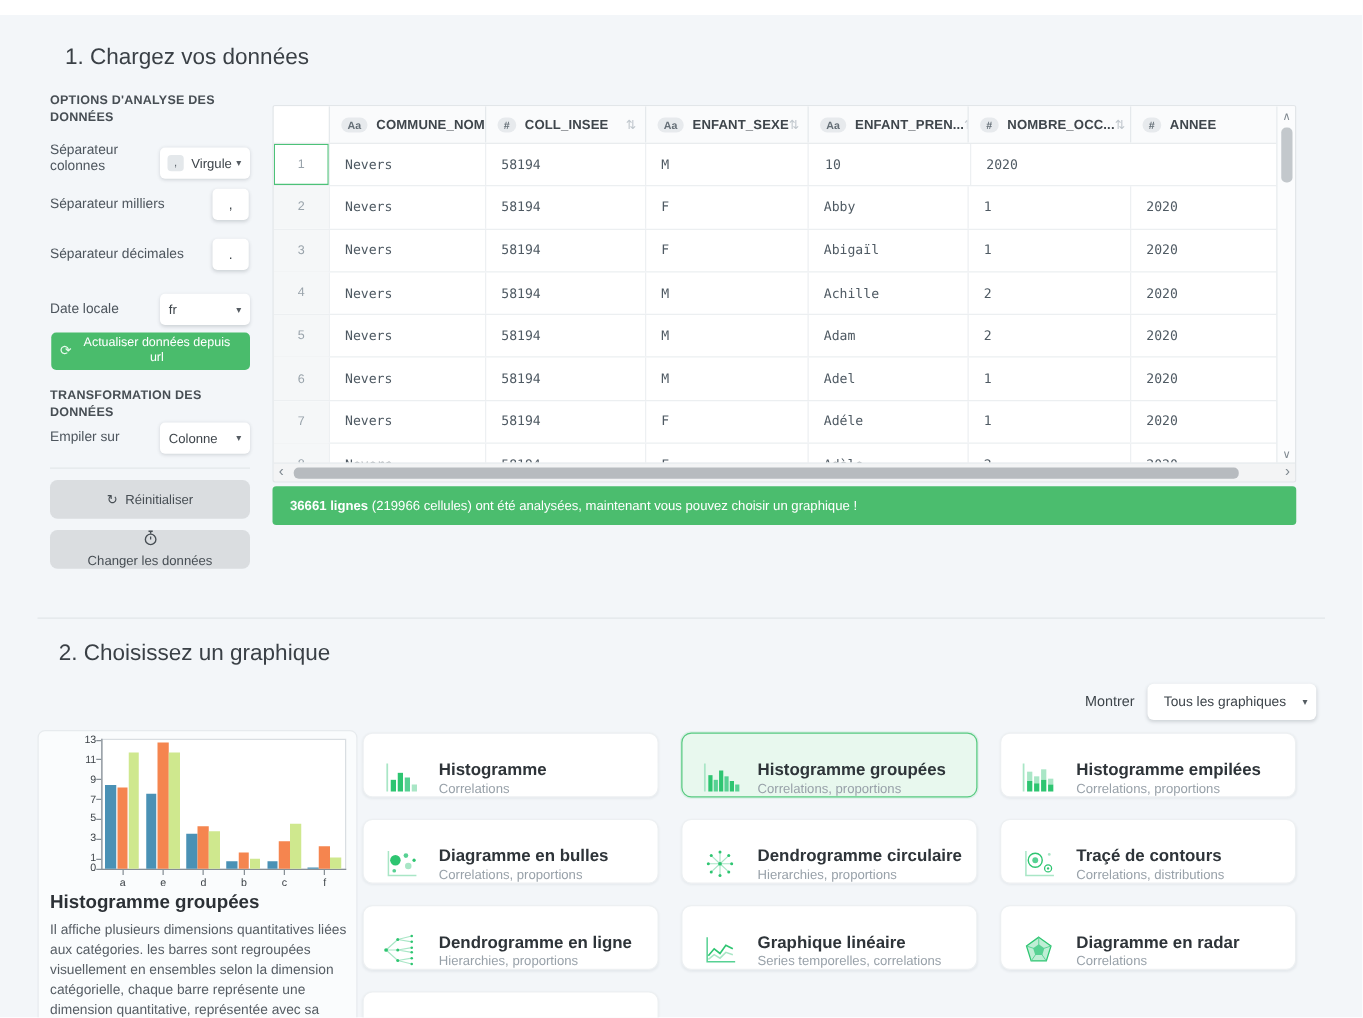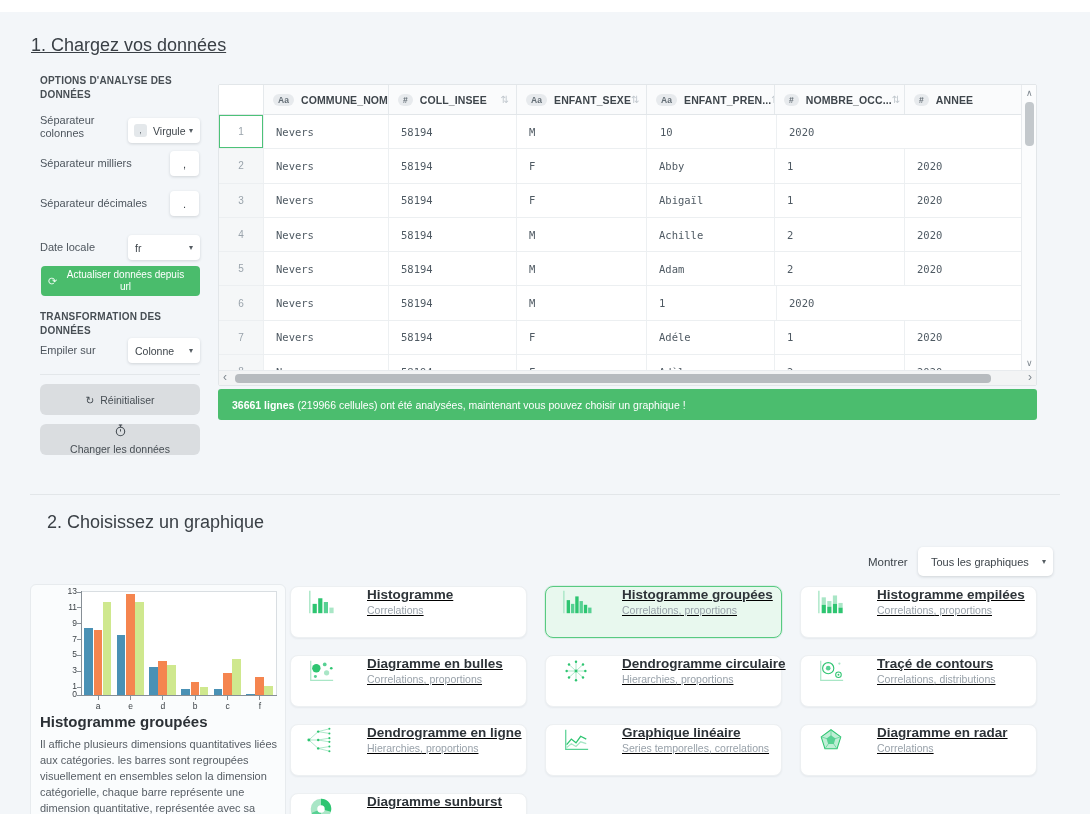--- a/index.html
+++ b/index.html
@@ -73,34 +73,34 @@
   .ytk{position:absolute;left:-5px;width:4px;height:1px;background:#878f96;}
   .xtl{position:absolute;width:24px;text-align:center;bottom:-16px;font-size:8.5px;color:#3c4247;}
   .xtk{position:absolute;bottom:-5px;width:1px;height:4px;background:#878f96;}
   .bar{position:absolute;bottom:0;}
   .pv-title{position:absolute;left:9px;top:128px;font-size:15px;font-weight:600;color:#2c3136;}
   .pv-desc{position:absolute;left:9px;top:152px;width:242px;font-size:11px;color:#565d64;line-height:1.45;}
 
   .cards{position:absolute;left:290px;top:586px;width:747px;display:grid;
          grid-template-columns:repeat(3,237px);column-gap:18px;row-gap:17px;grid-auto-rows:52px;}
   .card{background:#fff;border:1px solid #edf0f2;border-radius:8px;box-shadow:0 1px 2px rgba(60,70,80,.07);
-        display:flex;align-items:flex-start;padding-left:12px;gap:28px;box-sizing:border-box;cursor:pointer;text-decoration:underline;}
+        display:flex;align-items:flex-end;padding-left:12px;gap:12px;box-sizing:border-box;cursor:pointer;}
   .card.sel{background:#e8f8ee;border:1px solid #58ca81;box-shadow:0 0 0 1px rgba(88,202,129,.15);}
   .card-icon{width:36px;height:30px;flex:none;display:flex;align-items:center;justify-content:center;}
   .card-text{display:flex;flex-direction:column;min-width:0;}
   .card-title{font-size:13.5px;font-weight:600;color:#2e3439;white-space:nowrap;}
   .card-sub{font-size:10.5px;color:#98a1a9;margin-top:2px;white-space:nowrap;}
 </style>
 </head>
 <body>
 
 <div class="page">
   <div class="canvas"></div>
 
-  <div class="sec-title" style="left:31px;top:35px;text-decoration:underline;">1. Chargez vos données</div>
+  <div class="sec-title" style="left:52px;top:35px;">1. Chargez vos données</div>
 
   <div class="panel-heading" style="left:40px;top:74px;width:158px;">OPTIONS D'ANALYSE DES DONNÉES</div>
 
   <div class="lbl" style="left:40px;top:114px;width:70px;">Séparateur colonnes</div>
   <div class="ctl" style="left:128px;top:118px;width:72px;height:25px;">
     <span class="pill-mini">,</span>
     <span class="sel-val">Virgule</span>
     <span class="caret">▾</span>
   </div>
 
@@ -227,20 +227,21 @@
           <div class="t-cell" style="width: 130px;">M</div>
           <div class="t-cell" style="width: 128px;">Adam</div>
           <div class="t-cell" style="width: 130px;">2</div>
           <div class="t-cell" style="width: 119px;">2020</div>
         </div>
         <div class="t-row">
           <div class="t-num">6</div>
           <div class="t-cell" style="width: 125px;">Nevers</div>
           <div class="t-cell" style="width: 128px;">58194</div>
           <div class="t-cell" style="width: 130px;">M</div>
+          <div class="t-cell" style="width: 128px;">Adel</div>
           <div class="t-cell" style="width: 130px;">1</div>
           <div class="t-cell" style="width: 119px;">2020</div>
         </div>
         <div class="t-row">
           <div class="t-num">7</div>
           <div class="t-cell" style="width: 125px;">Nevers</div>
           <div class="t-cell" style="width: 128px;">58194</div>
           <div class="t-cell" style="width: 130px;">F</div>
           <div class="t-cell" style="width: 128px;">Adéle</div>
           <div class="t-cell" style="width: 130px;">1</div>

